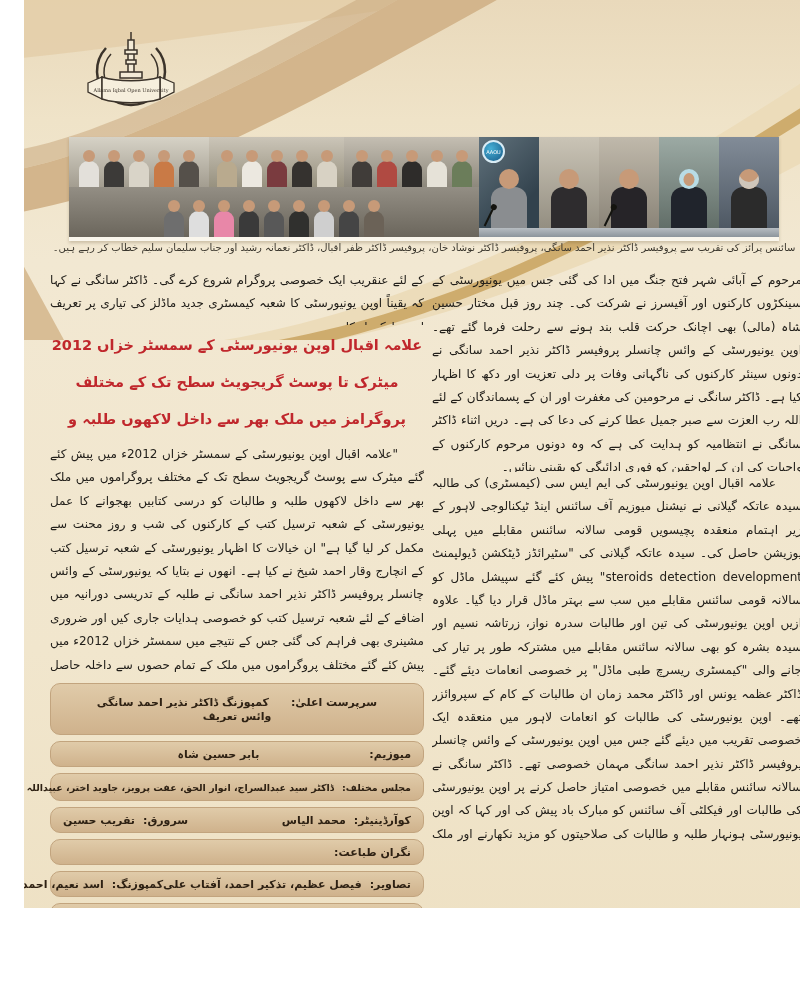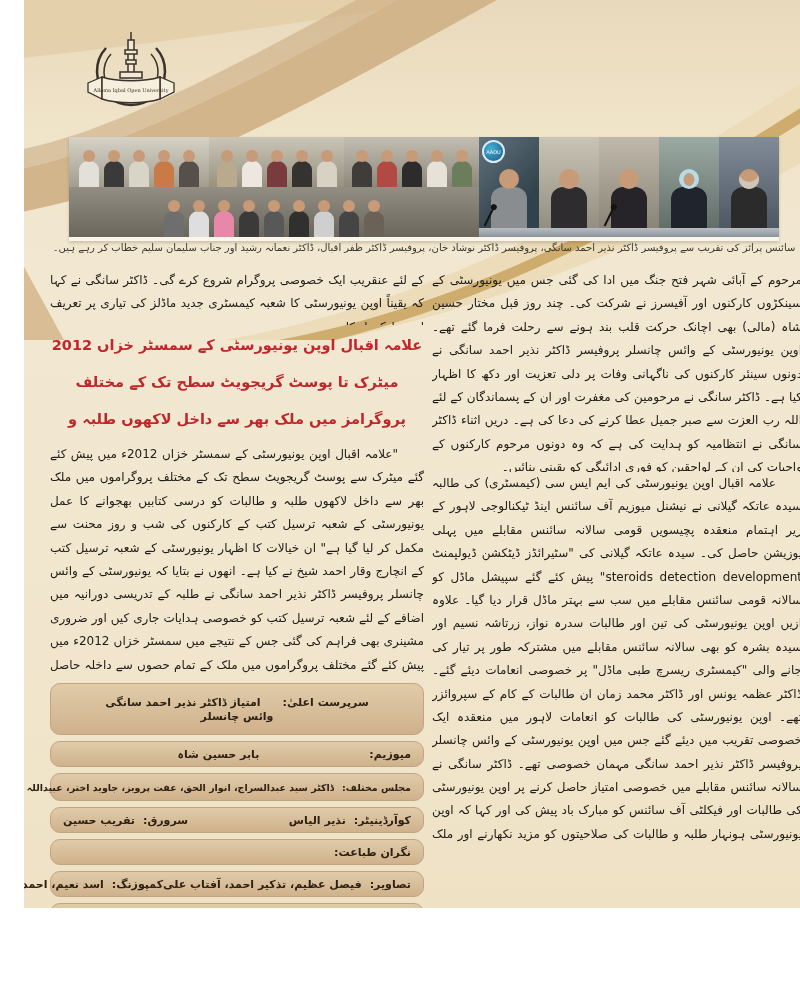--- a/index.html
+++ b/index.html
@@ -189,35 +189,35 @@
 
   <div class="col col-left">
     <div class="para p1">کے لئے عنقریب ایک خصوصی پروگرام شروع کرے گی۔ ڈاکٹر سانگی نے کہا کہ یقیناً اوپن یونیورسٹی کا شعبہ کیمسٹری جدید ماڈلز کی تیاری پر تعریف اور مبارک باد کا مستحق ہے۔</div>
     <div class="headline hl-left">علامہ اقبال اوپن یونیورسٹی کے سمسٹر خزاں 2012 میٹرک تا پوسٹ گریجویٹ سطح تک کے مختلف پروگرامز میں ملک بھر سے داخل لاکھوں طلبہ و طالبات کو درسی کتابیں بھجوا دی گئی ہیں۔</div>
     <div class="para p2 indent">"علامہ اقبال اوپن یونیورسٹی کے سمسٹر خزاں 2012ء میں پیش کئے گئے میٹرک سے پوسٹ گریجویٹ سطح تک کے مختلف پروگراموں میں ملک بھر سے داخل لاکھوں طلبہ و طالبات کو درسی کتابیں بھجوانے کا عمل یونیورسٹی کے شعبہ ترسیل کتب کے کارکنوں کی شب و روز محنت سے مکمل کر لیا گیا ہے" ان خیالات کا اظہار یونیورسٹی کے شعبہ ترسیل کتب کے انچارج وقار احمد شیخ نے کیا ہے۔ انھوں نے بتایا کہ یونیورسٹی کے وائس چانسلر پروفیسر ڈاکٹر نذیر احمد سانگی نے طلبہ کے تدریسی دورانیہ میں اضافے کے لئے شعبہ ترسیل کتب کو خصوصی ہدایات جاری کیں اور ضروری مشینری بھی فراہم کی گئی جس کے نتیجے میں سمسٹر خزاں 2012ء میں پیش کئے گئے مختلف پروگراموں میں ملک کے تمام حصوں سے داخلہ حاصل کرنے والے طلبہ و طالبات کو ترسیل کتب کا کام مکمل ہو چکا ہے۔</div>
 
     <div class="credits">
       <div class="crow tall">
         <div class="line1">
           <span class="cl">سرپرست اعلیٰ:</span>
-          <span class="cv">امتیاز ڈاکٹر نذیر احمد سانگی</span>
-        </div>
-        <div class="line2">وائس چانسلر</div>
+          <span class="cv">کمپوزنگ ڈاکٹر نذیر احمد سانگی</span>
+        </div>
+        <div class="line2">وائس تعریف</div>
       </div>
       <div class="crow row-editor">
         <span class="cl">میوزیم:</span>
         <span class="cv">بابر حسین شاہ</span>
       </div>
       <div class="crow row-board">
         <span class="cl">مجلس مختلف:</span>
         <span class="cv">ڈاکٹر سید عبدالسراج، انوار الحق، عفت پرویز، جاوید اختر، عبیداللہ ممتاز، فضل کریم، شاہد حسین</span>
       </div>
       <div class="crow">
         <span class="cl">کوآرڈینیٹر:</span>
-        <span class="cv">نذیر الیاس</span>
+        <span class="cv">محمد الیاس</span>
         <span class="spacer"></span>
         <span class="cl">سرورق:</span>
         <span class="cv">تقریب حسین</span>
       </div>
       <div class="crow">
         <span class="cl">نگران طباعت:</span>
       </div>
       <div class="crow">
         <span class="cl">تصاویر:</span>
         <span class="cv">فیصل عظیم، تذکیر احمد، آفتاب علی</span>

